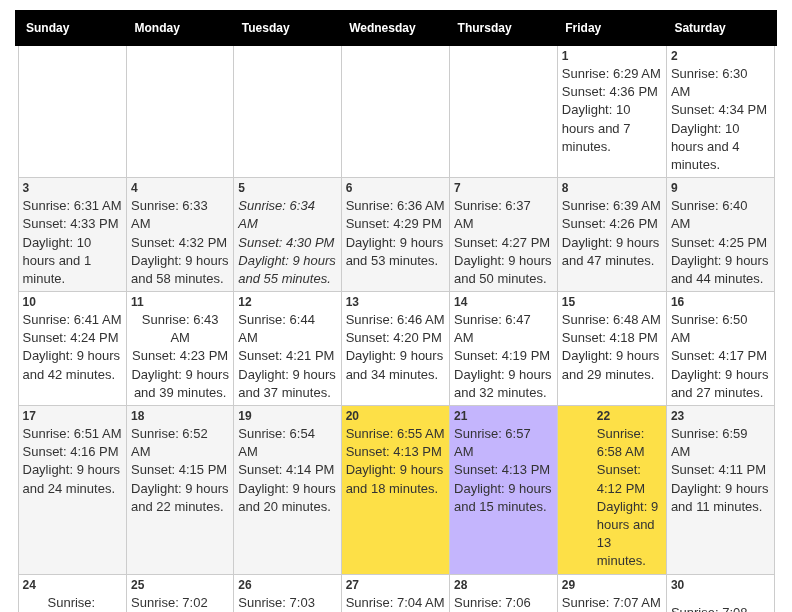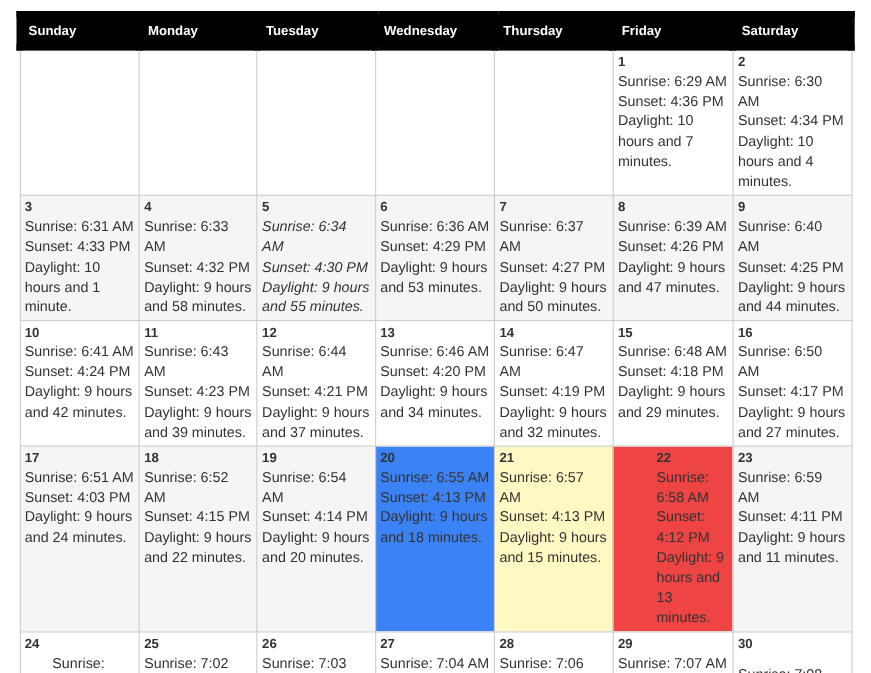--- a/index.html
+++ b/index.html
@@ -165,21 +165,21 @@
         </tr>
         <tr>
           <td>
             <span class="day-num">10</span>
             <div class="day-info" style="white-space: pre-line;">Sunrise: 6:41 AM
 Sunset: 4:24 PM
 Daylight: 9 hours and 42 minutes.</div>
           </td>
           <td>
             <span class="day-num">11</span>
-            <div class="day-info" style="white-space: pre-line;">Sunrise: 6:43 AM
+            <div class="day-info" style="white-space: pre-line; text-align: center;">Sunrise: 6:43 AM
 Sunset: 4:23 PM
 Daylight: 9 hours and 39 minutes.</div>
           </td>
           <td>
             <span class="day-num">12</span>
             <div class="day-info" style="white-space: pre-line;">Sunrise: 6:44 AM
 Sunset: 4:21 PM
 Daylight: 9 hours and 37 minutes.</div>
           </td>
           <td>
@@ -204,48 +204,48 @@
             <span class="day-num">16</span>
             <div class="day-info" style="white-space: pre-line;">Sunrise: 6:50 AM
 Sunset: 4:17 PM
 Daylight: 9 hours and 27 minutes.</div>
           </td>
         </tr>
         <tr>
           <td style="background: rgb(245, 245, 245);">
             <span class="day-num">17</span>
             <div class="day-info" style="white-space: pre-line;">Sunrise: 6:51 AM
-Sunset: 4:03 PM
+Sunset: 4:16 PM
 Daylight: 9 hours and 24 minutes.</div>
           </td>
           <td style="background: rgb(245, 245, 245);">
             <span class="day-num">18</span>
             <div class="day-info" style="white-space: pre-line;">Sunrise: 6:52 AM
 Sunset: 4:15 PM
 Daylight: 9 hours and 22 minutes.</div>
           </td>
           <td style="background: rgb(245, 245, 245); margin-top: 40px;">
             <span class="day-num">19</span>
             <div class="day-info" style="white-space: pre-line;">Sunrise: 6:54 AM
 Sunset: 4:14 PM
 Daylight: 9 hours and 20 minutes.</div>
           </td>
-          <td style="background: #3b82f6;">
+          <td style="background: #fde047;">
             <span class="day-num">20</span>
             <div class="day-info" style="white-space: pre-line;">Sunrise: 6:55 AM
 Sunset: 4:13 PM
 Daylight: 9 hours and 18 minutes.</div>
           </td>
-          <td style="background: #fef9c3;">
+          <td style="background: #c4b5fd;">
             <span class="day-num">21</span>
             <div class="day-info" style="white-space: pre-line;">Sunrise: 6:57 AM
 Sunset: 4:13 PM
 Daylight: 9 hours and 15 minutes.</div>
           </td>
-          <td style="background: #ef4444; padding-left: 39px;">
+          <td style="background: #fde047; padding-left: 39px;">
             <span class="day-num">22</span>
             <div class="day-info" style="white-space: pre-line;">Sunrise: 6:58 AM
 Sunset: 4:12 PM
 Daylight: 9 hours and 13 minutes.</div>
           </td>
           <td style="background: rgb(245, 245, 245);">
             <span class="day-num">23</span>
             <div class="day-info" style="white-space: pre-line;">Sunrise: 6:59 AM
 Sunset: 4:11 PM
 Daylight: 9 hours and 11 minutes.</div>

